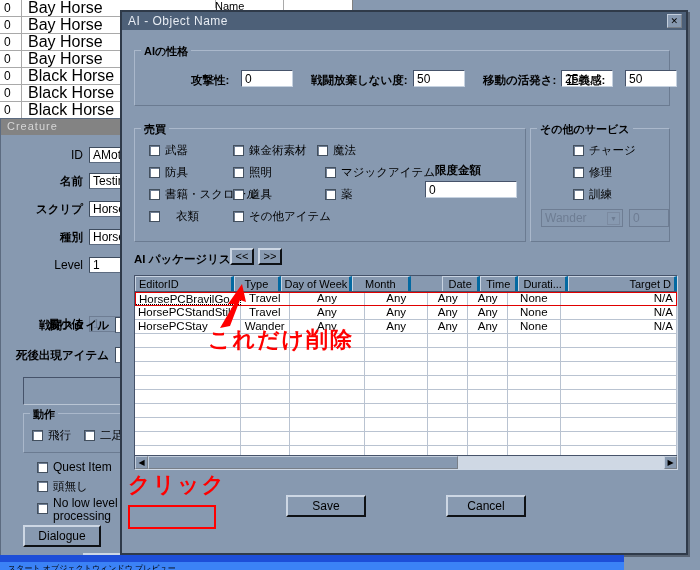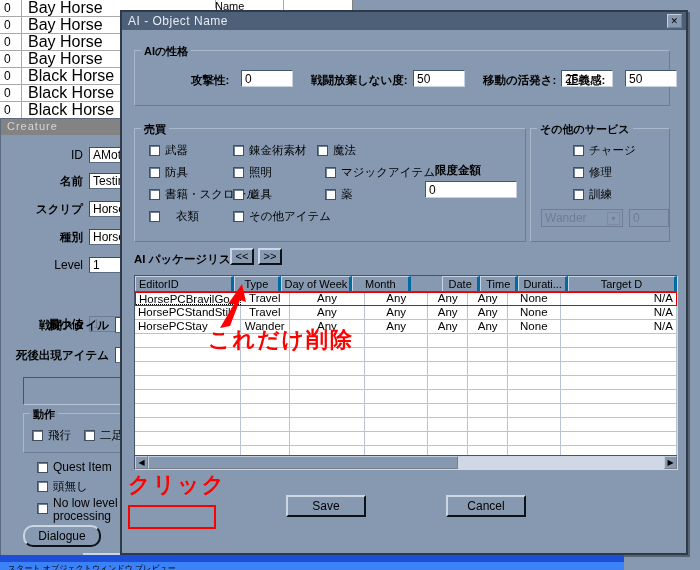--- a/index.html
+++ b/index.html
@@ -193,21 +193,21 @@
       <div class="cbrow" style="left:36px;top:344px;">
         <span class="cb"></span>
         <span>頭無し</span>
       </div>
       <div class="cbrow" style="left:36px;top:362px;align-items:flex-start;">
         <span class="cb" style="margin-top:6px;"></span>
         <span style="font-size:12px;line-height:13px;white-space:pre;">No low level
 processing</span>
       </div>
 
-      <div class="btn" style="position:absolute;left:22px;top:390px;width:78px;height:22px;line-height:19px;border-radius:10px;">Dialogue</div>
+      <div class="btn" style="position:absolute;left:22px;top:390px;width:78px;height:22px;line-height:19px;">Dialogue</div>
 
       <div class="btn" style="position:absolute;left:130px;top:392px;width:84px;height:19px;line-height:16px;">AI</div>
 
       <div class="cbrow" style="left:228px;top:395px;">
         <span class="cb"></span>
         <span>影無し</span>
       </div>
 
       <div class="btn" style="position:absolute;left:82px;top:418px;width:78px;height:22px;line-height:19px;">OK</div>
       <div class="btn" style="position:absolute;left:176px;top:418px;width:78px;height:22px;line-height:19px;">Cancel</div>
@@ -321,21 +321,21 @@
 
       <div class="tbl">
         <div class="thead" id="thead">
             <div class="th" style="width: 118px;">EditorID</div>
             <div class="th" style="width: 54px; text-align: center;">Type</div>
             <div class="th" style="width: 84px; text-align: center;">Day of Week</div>
             <div class="th" style="width: 70px; text-align: center;">Month</div>
             <div class="th" style="width: 44px; text-align: center; margin-left: 31px;">Date</div>
             <div class="th" style="width: 44px; text-align: center;">Time</div>
             <div class="th" style="width: 58px; text-align: right;">Durati...</div>
-            <div class="th" style="width: 130px; text-align: center;">Target D</div>
+            <div class="th" style="width: 130px; text-align: right;">Target D</div>
           </div>
         <div id="tbody">
             <div class="trow sel">
               <div class="td" style="width: 118px;">HorsePCBravilGo...</div>
               <div class="td" style="width: 54px; text-align: center;">Travel</div>
               <div class="td" style="width: 84px; text-align: center;">Any</div>
               <div class="td" style="width: 70px; text-align: center;">Any</div>
               <div class="td" style="width: 44px; text-align: center;">Any</div>
               <div class="td" style="width: 44px; text-align: center;">Any</div>
               <div class="td" style="width: 58px; text-align: center;">None</div>

